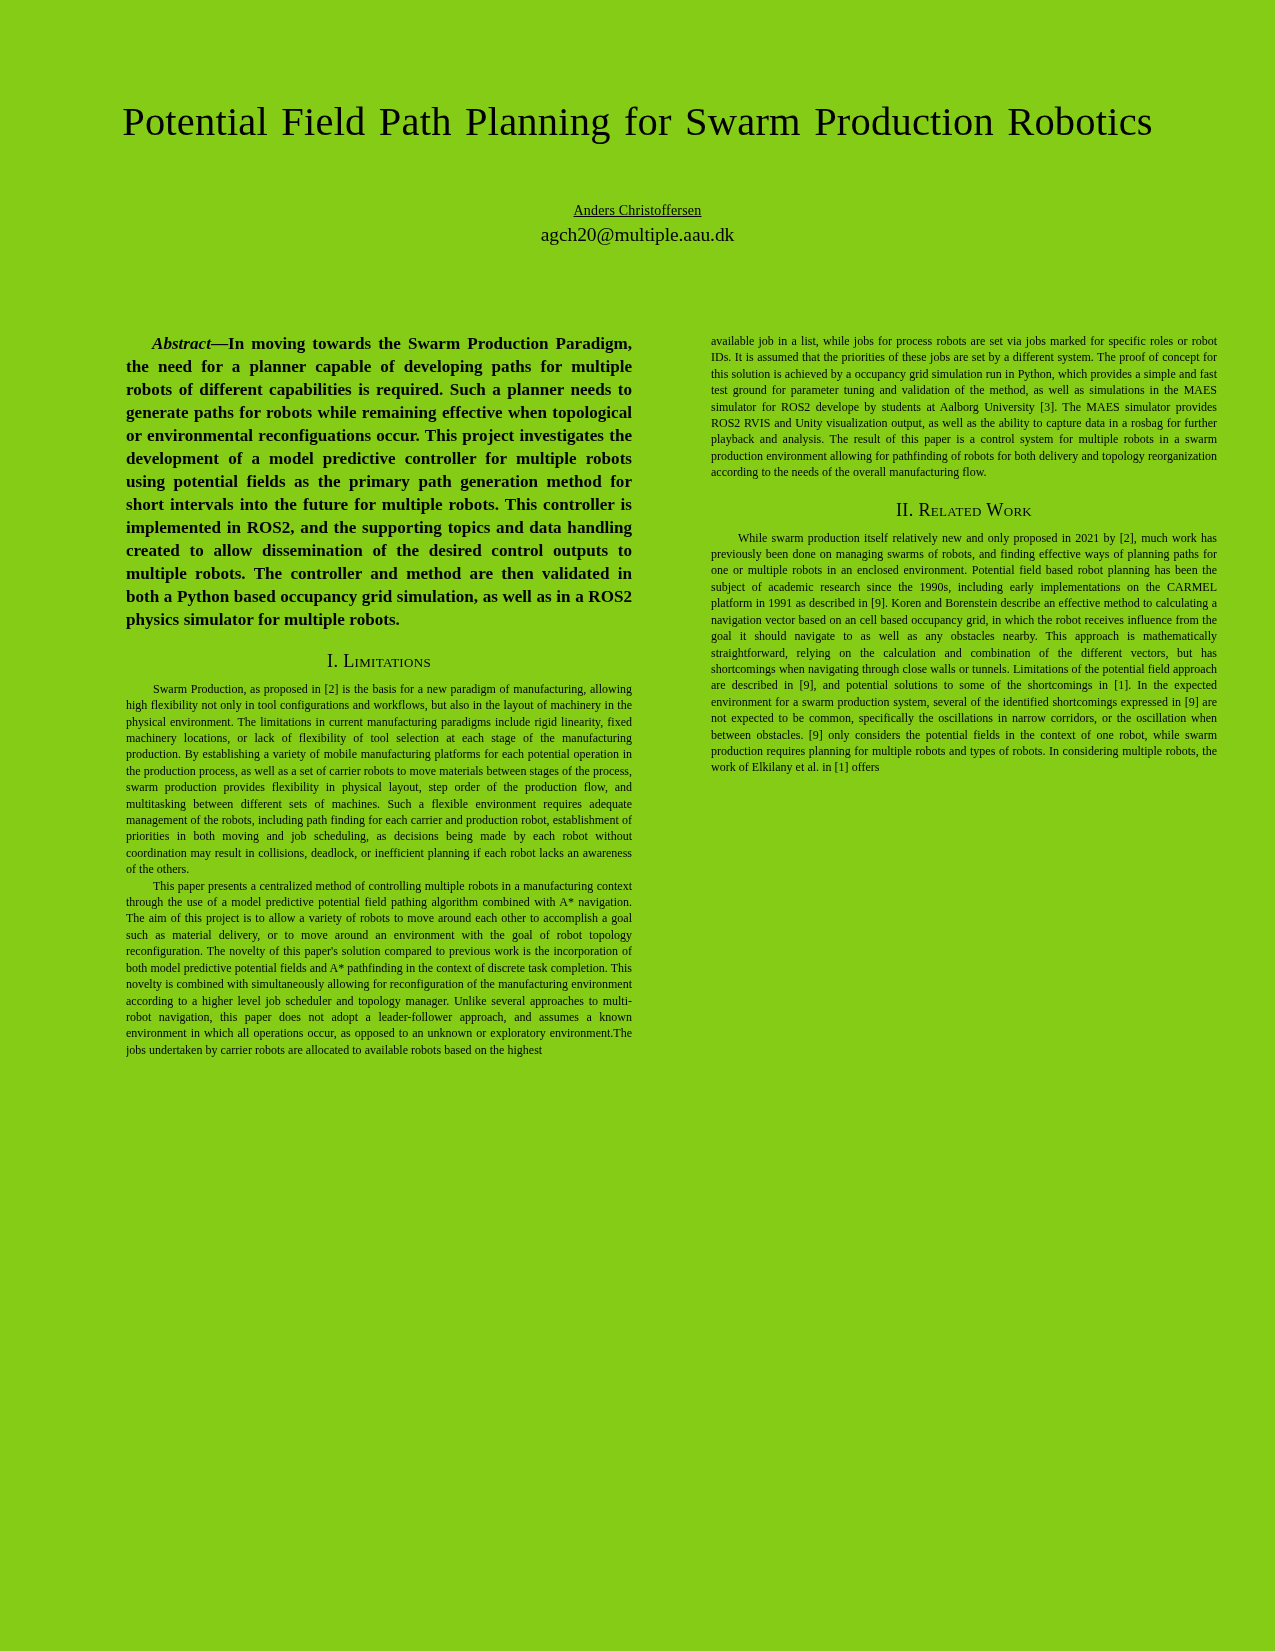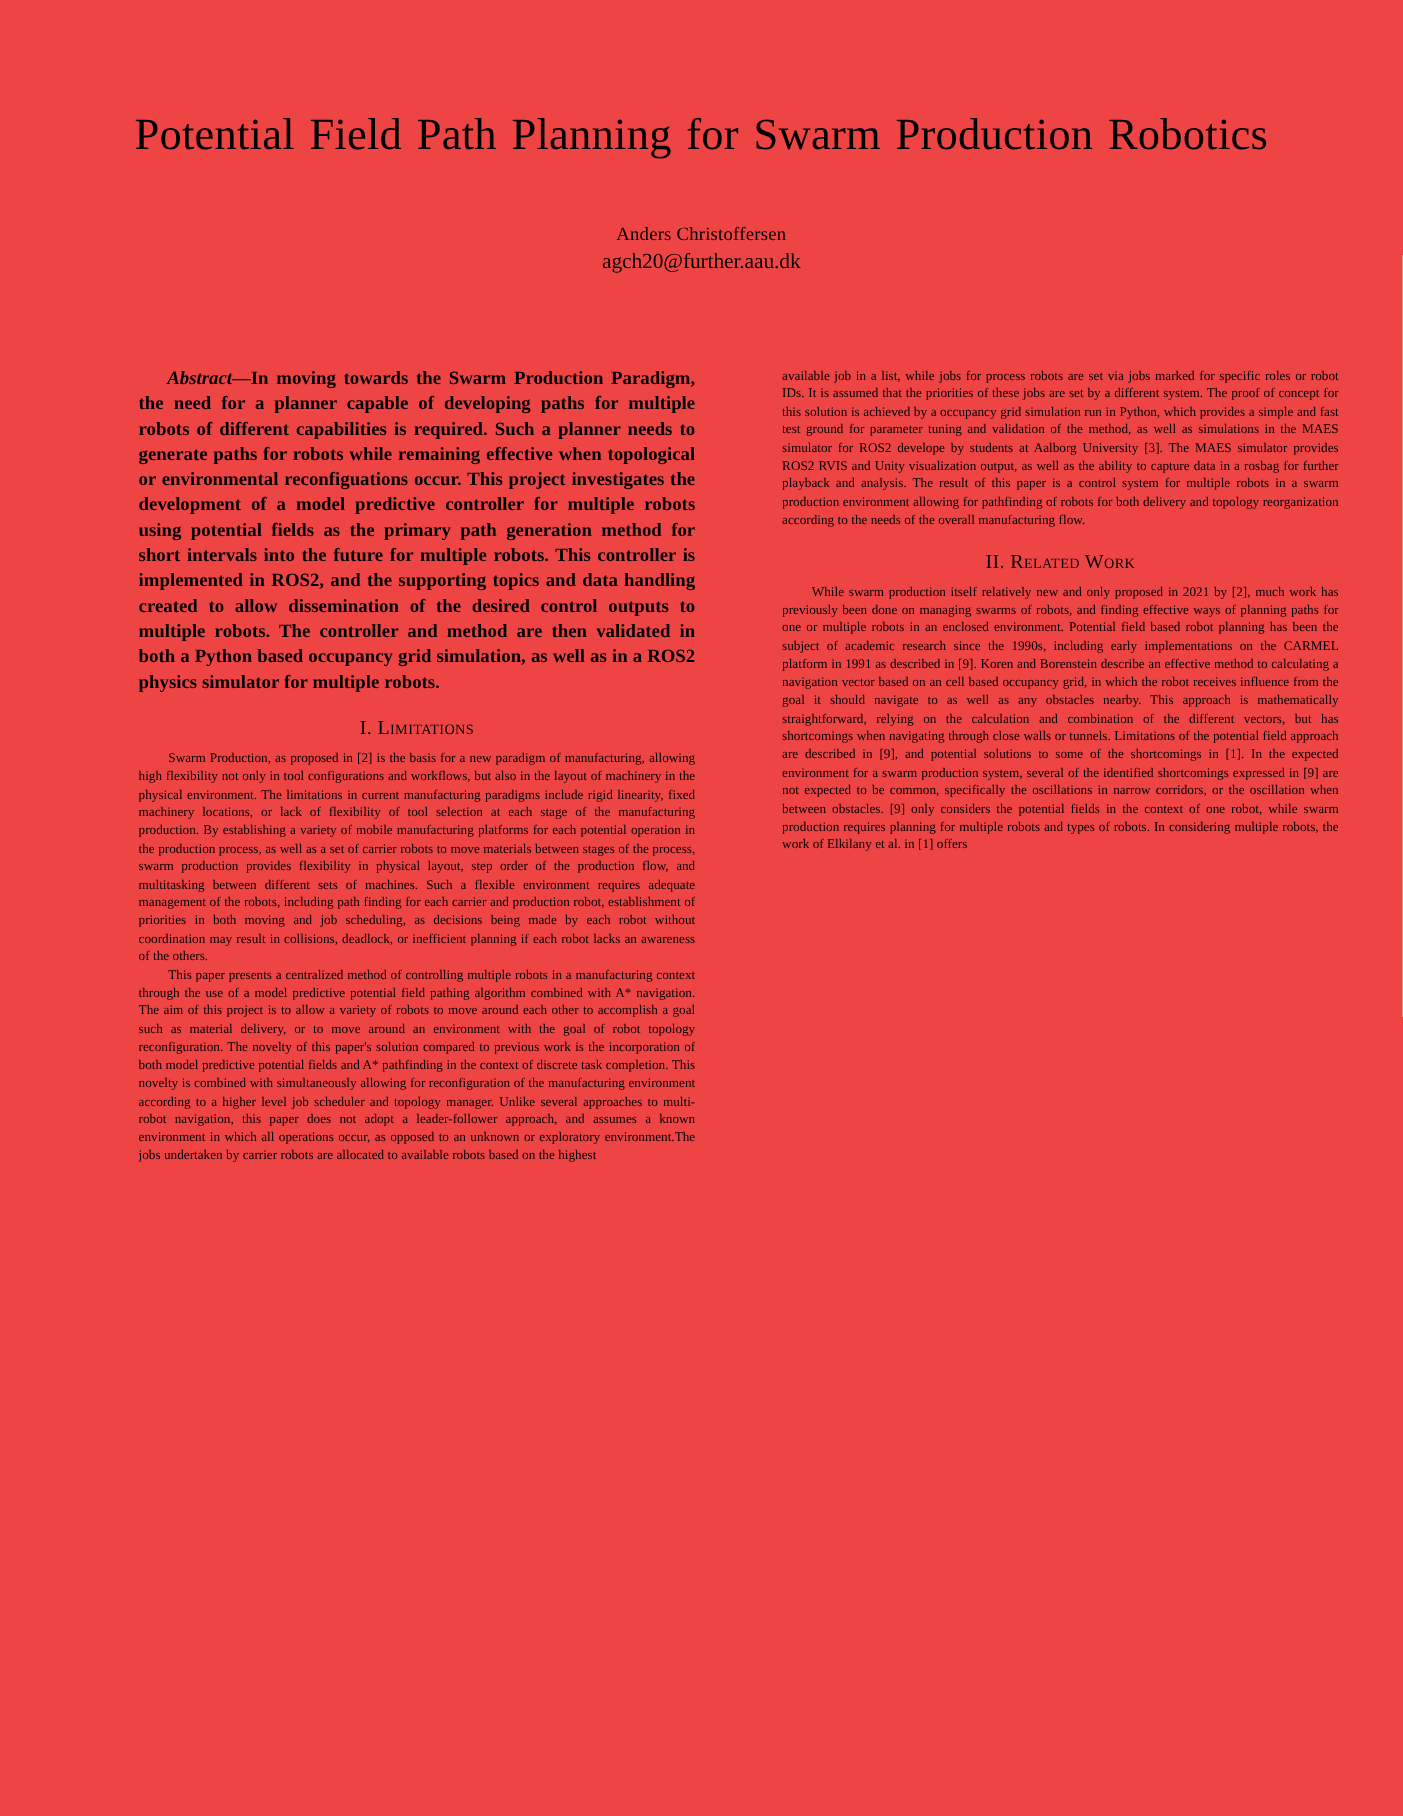--- a/index.html
+++ b/index.html
@@ -14,21 +14,21 @@
     font-family: "Liberation Serif", "DejaVu Serif", serif;
     color: #000000;
     overflow: hidden;
   }
   .page {
     position: relative;
     width: 1275px;
     height: 1651px;
     box-sizing: border-box;
     padding: 0;
-    background: #ef4444;
+    background: #84cc16;
   }
 
   
   .title-block {
     padding-top: 96px;
     padding-left: 92px;
     padding-right: 92px;
     text-align: center;
   }
   .paper-title {
@@ -39,22 +39,23 @@
     letter-spacing: 0.2px;
     margin: 0;
     word-spacing: 3px;
   }
   .author-block {
     margin-top: 52px;
     text-align: center;
     line-height: 1.42;
   }
   .author-name {
-    font-size: 17px;
+    font-size: 14px;
     letter-spacing: 0.2px;
+    text-decoration: underline;
   }
   .author-email {
     font-size: 19.5px;
     letter-spacing: -0.1px;
   }
 
   
   .columns {
     position: absolute;
     top: 333px;
@@ -119,21 +120,21 @@
 </head>
 <body>
 
 <div class="page">
 
   <div class="title-block">
     <h1 class="paper-title">Potential Field Path Planning for Swarm Production Robotics</h1>
 
     <div class="author-block">
       <div class="author-name">Anders Christoffersen</div>
-      <div class="author-email">agch20@further.aau.dk</div>
+      <div class="author-email">agch20@multiple.aau.dk</div>
     </div>
   </div>
 
   <div class="columns">
 
     <div class="col">
 
       <p class="abstract">
         <span class="lead">Abstract</span><span>—</span><span>In moving towards the Swarm Production Paradigm, the need for a planner capable of developing paths for multiple robots of different capabilities is required. Such a planner needs to generate paths for robots while remaining effective when topological or environmental reconfiguations occur. This project investigates the development of a model predictive controller for multiple robots using potential fields as the primary path generation method for short intervals into the future for multiple robots. This controller is implemented in ROS2, and the supporting topics and data handling created to allow dissemination of the desired control outputs to multiple robots. The controller and method are then validated in both a Python based occupancy grid simulation, as well as in a ROS2 physics simulator for multiple robots.</span>
       </p>

